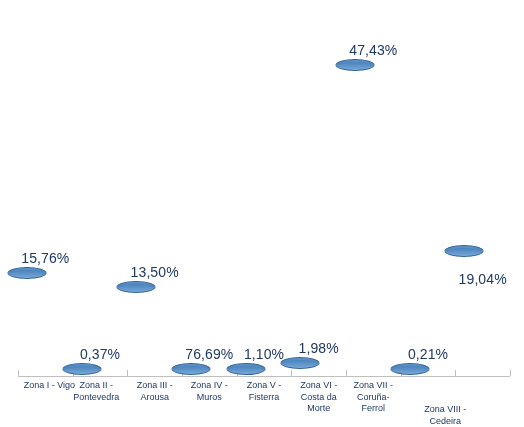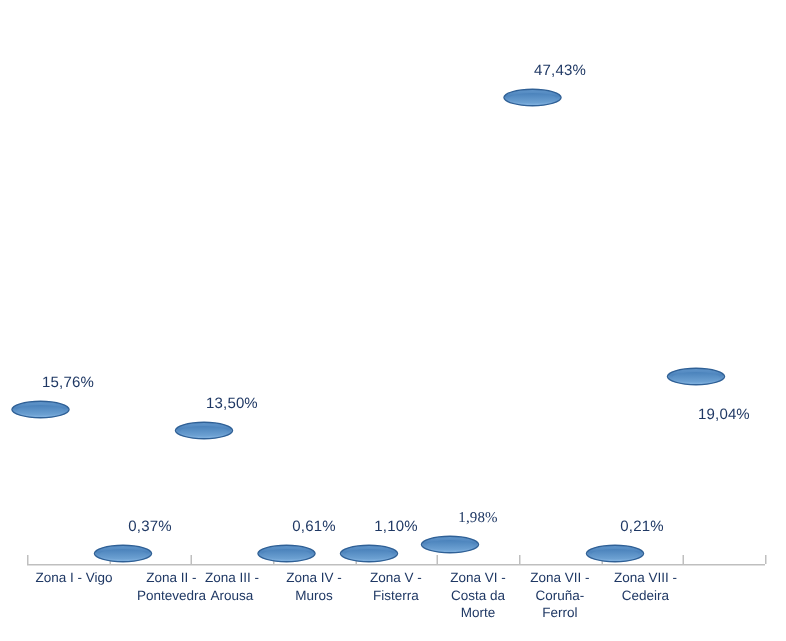--- a/index.html
+++ b/index.html
@@ -67,21 +67,21 @@
     border-radius:50%;
     background:linear-gradient(to bottom,#4a82bb 0%,#6fa3d4 100%);
   }
 
   
   .dlabel{
     position:absolute;
     left:50%;
     transform:translateX(-50%);
     white-space:nowrap;
-    font-size:10px;
+    font-size:14px;
     color:#1f3864;
     letter-spacing:0.1px;
   }
 
   
   .axis-line{
     position:absolute;
     left:18px;
     top:376px;
     width:492px;
@@ -190,21 +190,21 @@
         <div class="cap">
           <div class="cap-inner"></div>
         </div>
       </div>
     </div>
 
   <div class="catlabels" id="catlabels">
       <div class="catlabel" style="left: 4px; width: 54.6667px;">
         <div>Zona I - Vigo</div>
       </div>
-      <div class="catlabel" style="left: 69px; width: 54.6667px;">
+      <div class="catlabel" style="left: 51px; width: 54.6667px;">
         <div>Zona II -</div>
         <div>Pontevedra</div>
       </div>
       <div class="catlabel" style="left: 109.333px; width: 54.6667px;">
         <div>Zona III -</div>
         <div>Arousa</div>
       </div>
       <div class="catlabel" style="left: 218.667px; width: 54.6667px;">
         <div>Zona V -</div>
         <div>Fisterra</div>
@@ -216,28 +216,28 @@
       <div class="catlabel" style="left: 328px; width: 54.6667px;">
         <div>Zona VII -</div>
         <div>Coruña-</div>
         <div>Ferrol</div>
       </div>
       <div class="catlabel" style="left: 273.333px; width: 54.6667px;">
         <div>Zona VI -</div>
         <div>Costa da</div>
         <div>Morte</div>
       </div>
-      <div class="catlabel" style="left: 385px; width: 54.6667px;">
+      <div class="catlabel" style="left: 400px; width: 54.6667px; margin-top: 24px;">
         <div>Zona VIII -</div>
         <div>Cedeira</div>
       </div>
     </div>
 
 <div class="dlabel" style="left: 45.3333px; top: 249.614px;">15,76%</div>
     <div class="dlabel" style="left: 100px; top: 346px;">0,37%</div>
     <div class="dlabel" style="left: 154.667px; top: 264.44px;">13,50%</div>
-    <div class="dlabel" style="left: 209.333px; top: 346px;">0,61%</div>
+    <div class="dlabel" style="left: 209.333px; top: 346px;">76,69%</div>
     <div class="dlabel" style="left: 264px; top: 345.784px;">1,10%</div>
-    <div class="dlabel" style="left: 318.667px; top: 340.011px; font-family: Liberation Serif, serif;">1,98%</div>
+    <div class="dlabel" style="left: 318.667px; top: 340.011px;">1,98%</div>
     <div class="dlabel" style="left: 373.333px; top: 41.8592px;">47,43%</div>
     <div class="dlabel" style="left: 428px; top: 346px;">0,21%</div>
     <div class="dlabel" style="left: 482.667px; top: 228.098px; margin-top: 43px;">19,04%</div>
   </div>
 
 </body></html>

